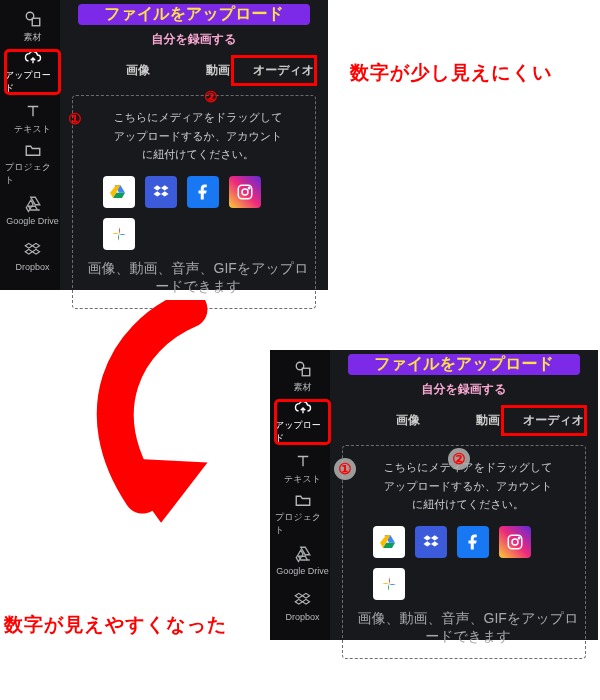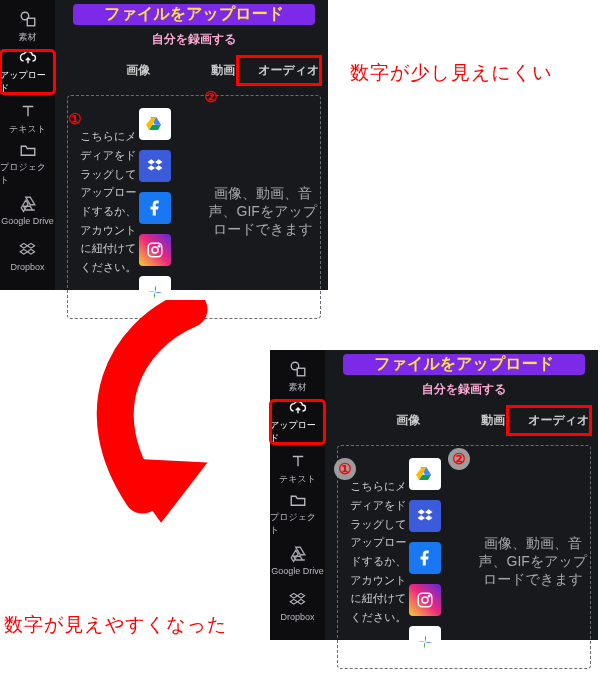--- a/index.html
+++ b/index.html
@@ -12,29 +12,29 @@
   .sbitem.active{color:#fff}
   .sbitem .ic{width:20px;height:20px;display:flex;align-items:center;justify-content:center}
   .sbitem svg{width:18px;height:18px;fill:none;stroke:currentColor;stroke-width:1.8}
   .redbox{outline:3px solid #ff0000;outline-offset:-2px}
   .main{flex:1;display:flex;flex-direction:column;padding:0 6px 6px 6px}
   .purplebtn{background:#7d2ae8;color:#fde047;font-size:16px;font-weight:700;height:30px;border-radius:4px;display:flex;align-items:center;justify-content:center;margin:4px 12px 6px 12px}
   .recordbtn{color:#f9a8d4;font-size:12px;font-weight:700;height:28px;display:flex;align-items:center;justify-content:center;margin:0 12px 8px 12px}
   .tabs{display:flex;gap:0;margin:0 6px 10px 6px;position:relative}
   .tab{flex:1;color:#ccc;font-size:12px;text-align:right;padding:6px 2px;cursor:pointer;font-weight:600}
   .tab.redbox{flex:0 0 80px;margin-left:auto}
-  .dropzone{border:1.5px dashed #6b6c72;border-radius:4px;margin:0 6px;padding:12px 2px 10px 10px;display:flex;flex-direction:row;align-items:center}
+  .dropzone{border:1.5px dashed #6b6c72;border-radius:4px;margin:0 6px;padding:12px 2px 10px 10px;display:flex;flex-direction:column;align-items:center}
   .dztext{color:#cfcfd2;font-size:11px;line-height:1.7;text-align:center;margin-bottom:12px}
   .apps{display:flex;flex-wrap:wrap;gap:10px;justify-content:flex-start;width:190px}
   .app{width:32px;height:32px;border-radius:4px;display:flex;align-items:center;justify-content:center}
   .footnote{color:#a7a8ac;font-size:14px;text-align:center;margin:10px 0 2px 0}
   .marker{position:absolute;width:22px;height:22px;border-radius:11px;display:flex;align-items:center;justify-content:center;color:#ff0000;font-size:15px;font-weight:900;z-index:5}
   .p1 .marker{background:transparent}
   .p2 .marker{background:rgba(180,180,180,0.85)}
-  .anno{position:absolute;color:#ff0000;font-weight:400;font-size:19px;letter-spacing:1px}
+  .anno{position:absolute;color:#ff0000;font-weight:700;font-size:19px;letter-spacing:1px}
   .a1{left:350px;top:60px}
   .a2{left:4px;top:612px}
   .arrow{position:absolute;left:50px;top:300px;width:250px;height:260px;pointer-events:none}
   
   .gd{background:#fff}
   .db{background:#3b5bdb}
   .fb{background:#1877f2}
   .ig{background:linear-gradient(45deg,#f9ce34,#ee2a7b,#6228d7)}
   .gp{background:#fff}
 </style>

